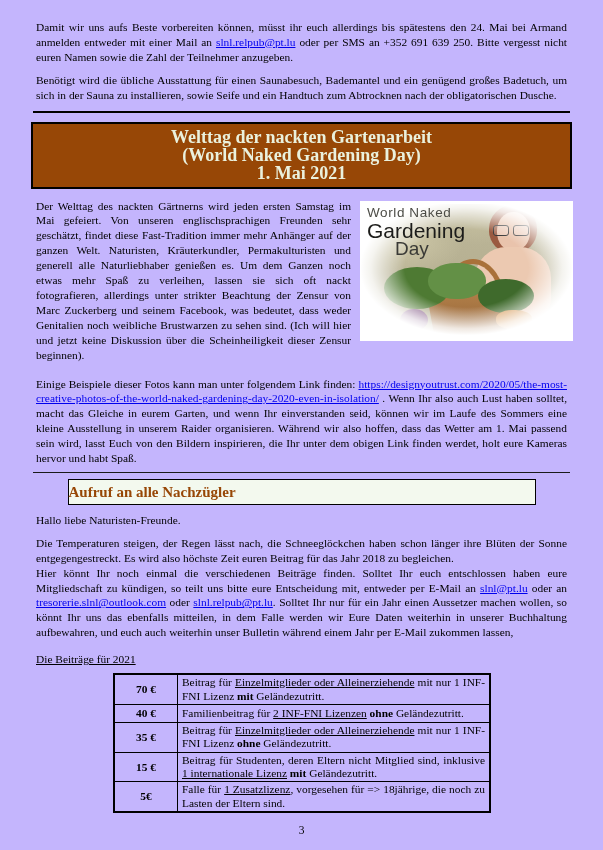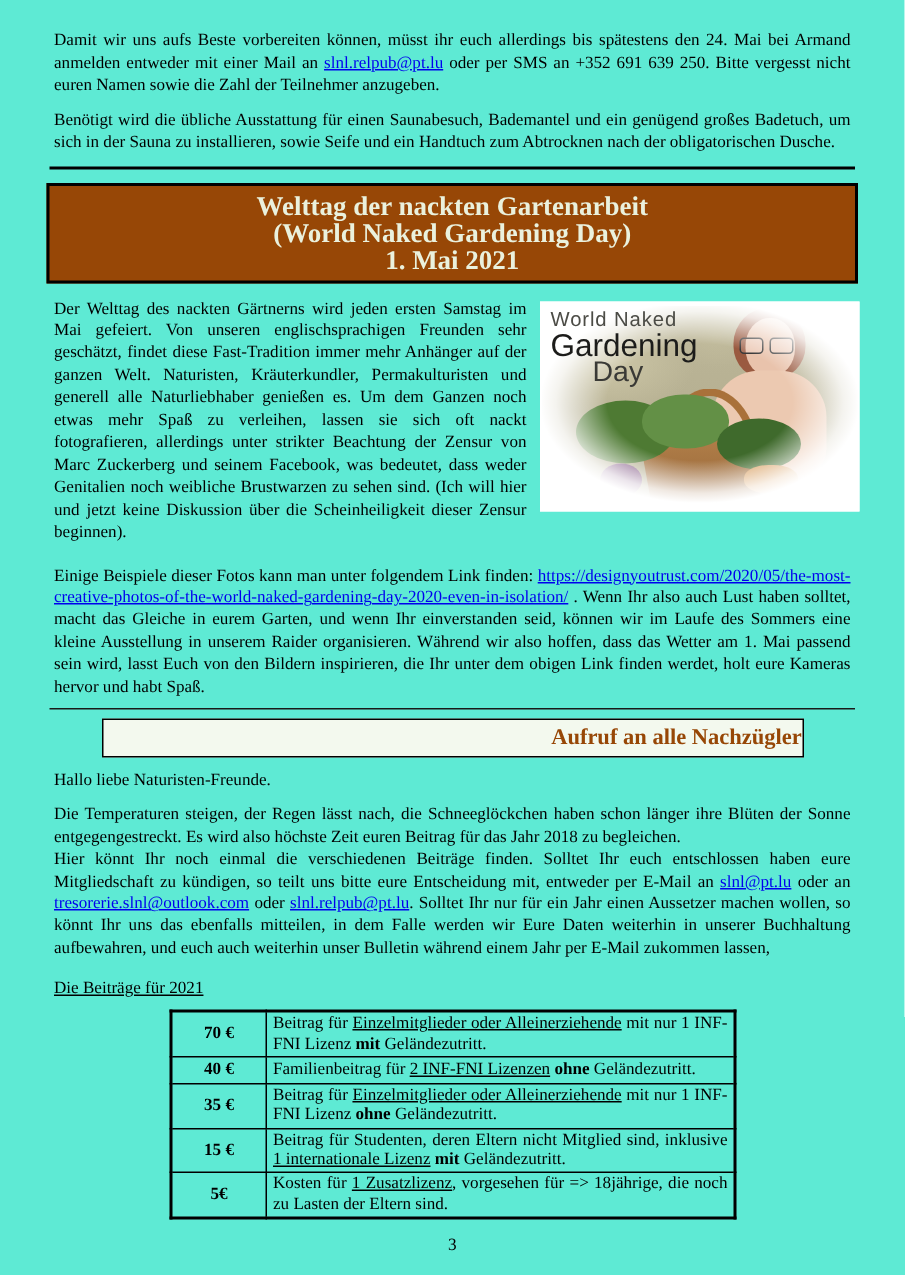--- a/index.html
+++ b/index.html
@@ -1,18 +1,18 @@
 <!DOCTYPE html>
 <html style="--header-brown: #974706; --header-text-green: #EAF1DD; --appeal-bg-green: #F3F9EE; --link-blue: #0000EE;"><head>
 <meta charset="utf-8">
 <style>
   html,body{margin:0;padding:0;background:#fff;}
   .page{
     width:603px;height:850px;box-sizing:border-box;position:relative;overflow:hidden;
-    background:#5eead4;color:#000;
+    background:#c4b5fd;color:#000;
     font-family:"Liberation Serif", serif;
     font-size:11.4px;line-height:14.9px;
     padding:20px 36px 0 36px;
   }
   p{margin:0;}
   .para{margin-bottom:8px;}
   .j{text-align:justify;}
   .b{font-weight:bold;}
   .u{text-decoration:underline;}
   .lnk{color:var(--link-blue,#0000EE);text-decoration:underline;overflow-wrap:anywhere;cursor:pointer;}
@@ -23,21 +23,21 @@
     background:var(--header-brown,#974706);
     color:var(--header-text-green,#EAF1DD);
     border:2px solid #000;
     text-align:center;font-weight:bold;font-size:18px;line-height:18px;
     padding:4px 0 5px 0;margin:0 -5px 10px -5px;
   }
   .section2-header{
     background:var(--appeal-bg-green,#F3F9EE);
     color:var(--header-brown,#974706);
     border:1.5px solid #000;
-    text-align:right;font-weight:bold;font-size:15px;line-height:20px;
+    text-align:left;font-weight:bold;font-size:15px;line-height:20px;
     padding:2px 0;width:468px;margin:0 auto 8px auto;box-sizing:border-box;
   }
   .greeting{margin-bottom:8px;}
   .nogap{margin-bottom:0;}
   .fees-title{text-decoration:underline;margin:0 0 6px 0;}
 
   
   .photo{float:right;width:213px;height:140px;margin:2px -6px 6px 9px;position:relative;background:#fff;}
   .photo *{position:absolute;}
   .ph-field{inset:3px 1px 5px 1px;border-radius:8px;
@@ -144,19 +144,19 @@
         <tr>
           <td class="price">35 €</td>
           <td class="desc"><span>Beitrag für </span><span class="u">Einzelmitglieder oder Alleinerziehende</span><span> mit nur 1 INF-FNI Lizenz </span><span class="b">ohne</span><span> Geländezutritt.</span></td>
         </tr>
         <tr>
           <td class="price">15 €</td>
           <td class="desc"><span>Beitrag für Studenten, deren Eltern nicht Mitglied sind, inklusive </span><span class="u">1 internationale Lizenz</span><span> </span><span class="b">mit</span><span> Geländezutritt.</span></td>
         </tr>
         <tr>
           <td class="price">5€</td>
-          <td class="desc"><span>Kosten für </span><span class="u">1 Zusatzlizenz</span><span>, vorgesehen für =&gt; 18jährige, die noch zu Lasten der Eltern sind.</span></td>
+          <td class="desc"><span>Falle für </span><span class="u">1 Zusatzlizenz</span><span>, vorgesehen für =&gt; 18jährige, die noch zu Lasten der Eltern sind.</span></td>
         </tr>
       </tbody>
   </table>
 
   <div class="page-number">3</div>
 </div>
 
 </body></html>

